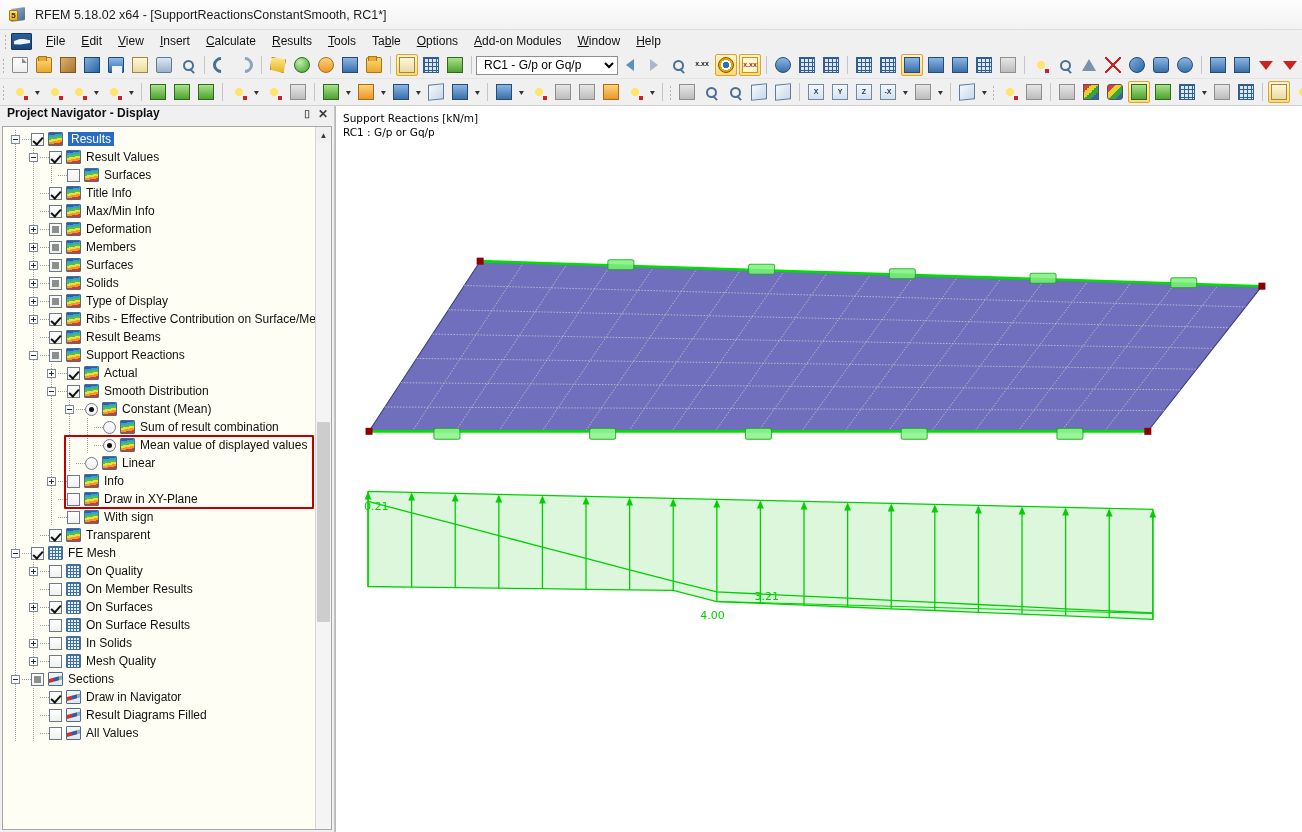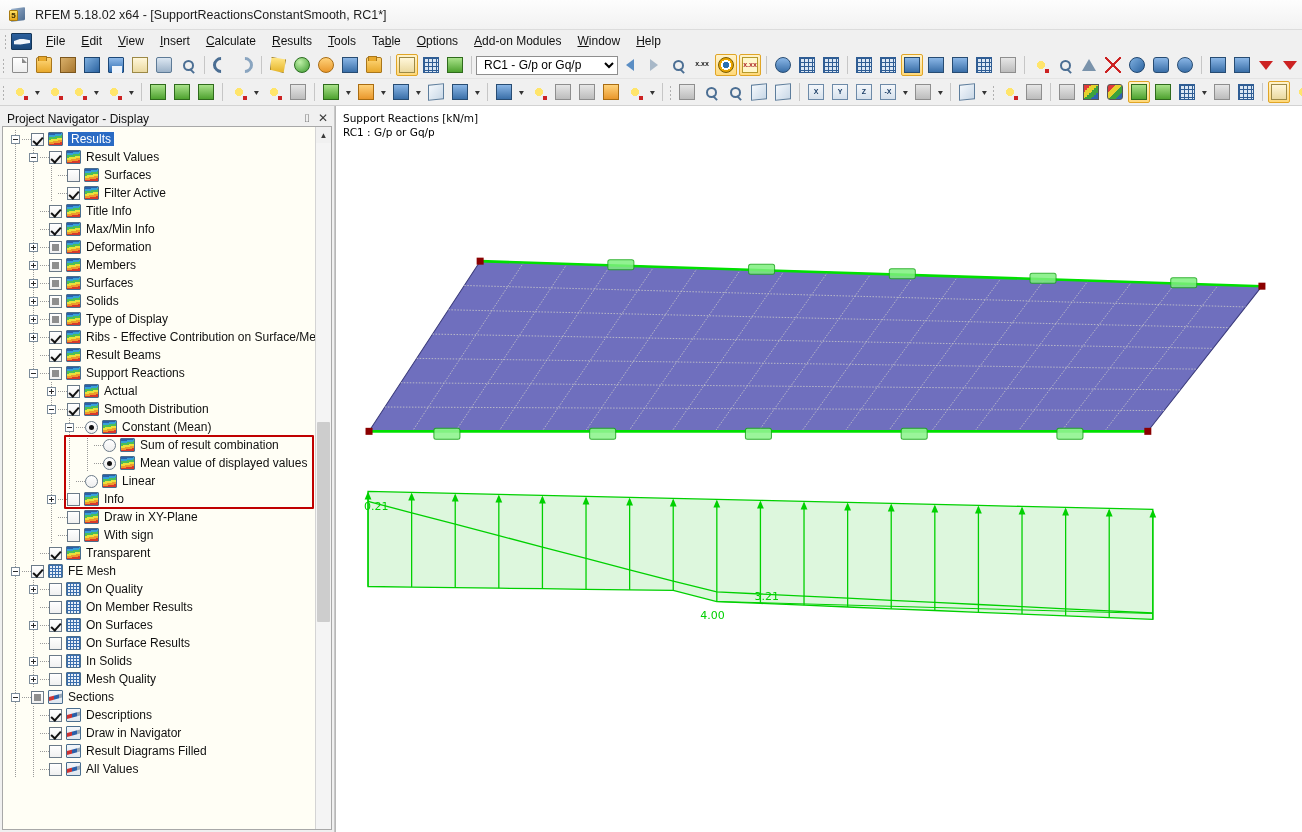--- a/index.html
+++ b/index.html
@@ -181,25 +181,26 @@
     width: 335px;
     flex: 0 0 335px;
     background: #f0f0f0;
     display: flex; flex-direction: column;
     border-right: 1px solid #c8c8c8;
     min-height: 0;
   }
   .nav-header {
     height: 20px;
     flex: 0 0 20px;
-    display: flex; align-items: flex-end;
+    display: flex; align-items: flex-start;
     padding: 0 3px 0 7px;
     font-size: 12px;
     color: #101010;
     background: #f0f0f0;
+    font-weight: bold;
   }
   .nav-header .ttl { flex: 1 1 auto; }
   .nav-btn {
     width: 16px; height: 16px;
     display: flex; align-items: center; justify-content: center;
     color: #3a3a3a; font-size: 12px;
   }
   .pin-ico { font-size: 11px; }
   .tree-wrap {
     flex: 1 1 auto;
@@ -754,32 +755,20 @@
                 <div class="vline" style="left: 30px;"></div>
                 <div class="vline" style="left: 48px;"></div>
               </div>
               <div class="exp none"></div>
               <div class="dots"></div>
               <div class="chk"></div>
               <div class="ri rainbow"></div>
               <span class="tlabel">Surfaces</span>
             </div>
             <div class="trow">
-              <div class="indent" style="width: 42px;">
-                <div class="vline" style="left: 12px;"></div>
-                <div class="vline" style="left: 30px;"></div>
-                <div class="vline" style="left: 48px;"></div>
-              </div>
-              <div class="exp none"></div>
-              <div class="dots"></div>
-              <div class="chk on"></div>
-              <div class="ri rainbow"></div>
-              <span class="tlabel">Filter Active</span>
-            </div>
-            <div class="trow">
               <div class="indent" style="width: 24px;">
                 <div class="vline" style="left: 12px;"></div>
                 <div class="vline" style="left: 30px;"></div>
               </div>
               <div class="exp none"></div>
               <div class="dots"></div>
               <div class="chk on"></div>
               <div class="ri rainbow"></div>
               <span class="tlabel">Title Info</span>
             </div>
@@ -1119,31 +1108,20 @@
               <div class="indent" style="width: 6px;">
                 <div class="vline" style="left: 12px;"></div>
               </div>
               <div class="exp minus">
                 <div class="bx"></div>
               </div>
               <div class="dots"></div>
               <div class="chk grey"></div>
               <div class="ri section"></div>
               <span class="tlabel">Sections</span>
-            </div>
-            <div class="trow">
-              <div class="indent" style="width: 24px;">
-                <div class="vline" style="left: 12px;"></div>
-                <div class="vline" style="left: 30px;"></div>
-              </div>
-              <div class="exp none"></div>
-              <div class="dots"></div>
-              <div class="chk on"></div>
-              <div class="ri section"></div>
-              <span class="tlabel">Descriptions</span>
             </div>
             <div class="trow">
               <div class="indent" style="width: 24px;">
                 <div class="vline" style="left: 12px;"></div>
                 <div class="vline" style="left: 30px;"></div>
               </div>
               <div class="exp none"></div>
               <div class="dots"></div>
               <div class="chk on"></div>
               <div class="ri section"></div>

